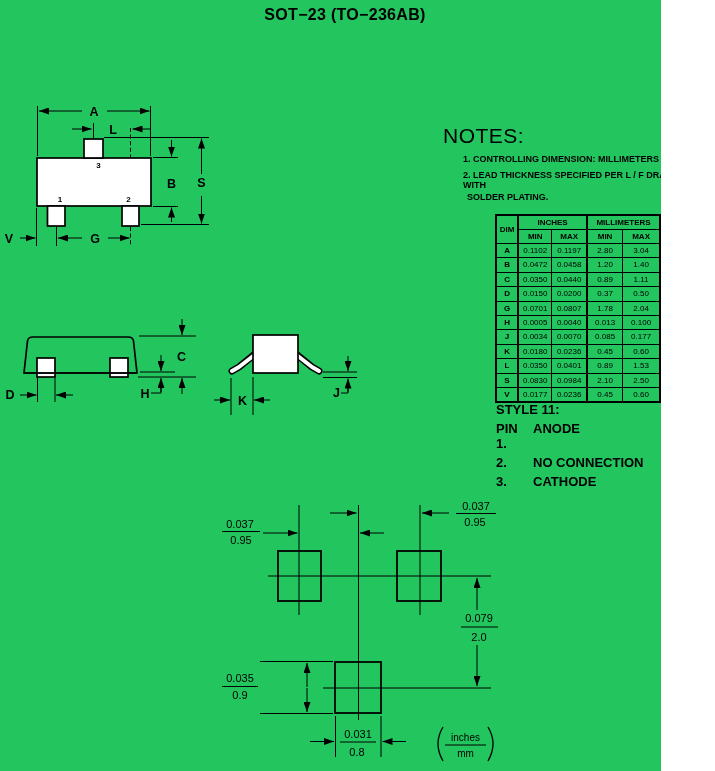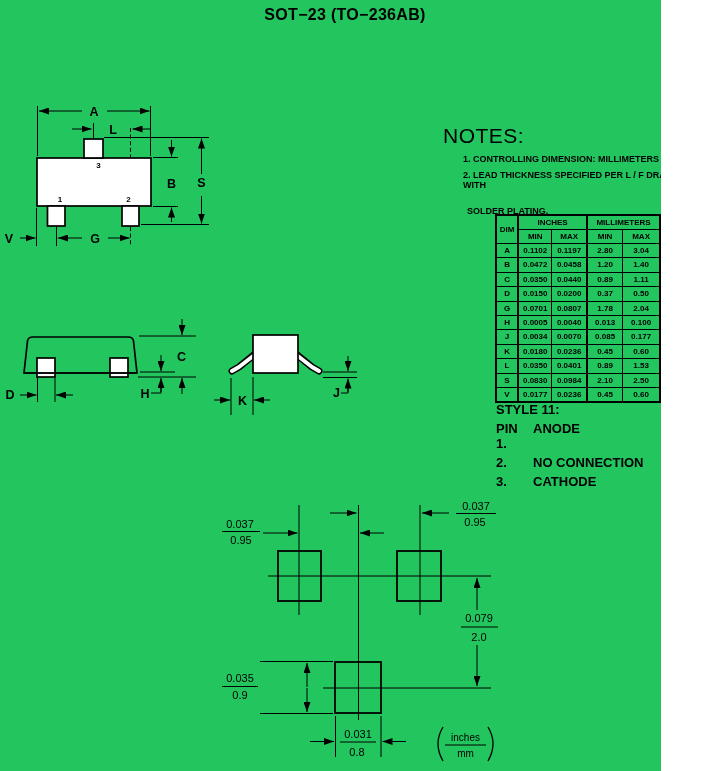--- a/index.html
+++ b/index.html
@@ -4,31 +4,31 @@
 <style>
   html,body{margin:0;padding:0;background:#fff;}
   #page{position:relative;width:661px;height:771px;background:#22c55e;overflow:hidden;
         font-family:"Liberation Sans",sans-serif;color:#000;}
   .abs{position:absolute;}
   #title{top:6px;left:0;width:690px;text-align:center;font-size:16px;font-weight:bold;letter-spacing:.3px;}
   
   #notes{left:443px;top:124px;width:270px;}
   #notes-heading{font-size:21px;font-weight:normal;letter-spacing:.5px;}
   .note-line{font-size:9px;font-weight:bold;margin-left:20px;margin-top:6px;line-height:10px;}
-  .note-cont{margin-left:24px;margin-top:16px;}
+  .note-cont{margin-left:24px;margin-top:2px;}
   
   #dimtable{left:495px;top:214px;border-collapse:collapse;table-layout:fixed;}
   #dimtable td,#dimtable th{border:1px solid #000;padding:0;text-align:center;
        font-size:8px;line-height:13.4px;height:13.4px;overflow:hidden;}
   #dimtable{border:2px solid #000;}
   #dimtable th{font-weight:bold;height:13px;line-height:13px;}
   #dimtable .thick-r{border-right:2px solid #000;}
   #dimtable .hdr2 th{border-bottom:1.5px solid #000;}
   #dimtable td.dimcol{font-weight:bold;}
-  #dimtable td{font-weight:bold;}
+  #dimtable td{font-weight:normal;}
   
   #style-block{left:496px;top:402px;font-size:13px;font-weight:bold;}
   .style-row{margin-top:4px;display:flex;}
   .style-num{width:36px;text-align:left;}
   .style-label{margin-left:1px;}
   svg{position:absolute;overflow:visible;}
   svg text{font-family:"Liberation Sans",sans-serif;fill:#000;}
   .dimletter{font-size:12.5px;font-weight:bold;}
   .pinnum{font-size:8px;font-weight:bold;}
   .fpnum{font-size:11px;font-weight:normal;}

